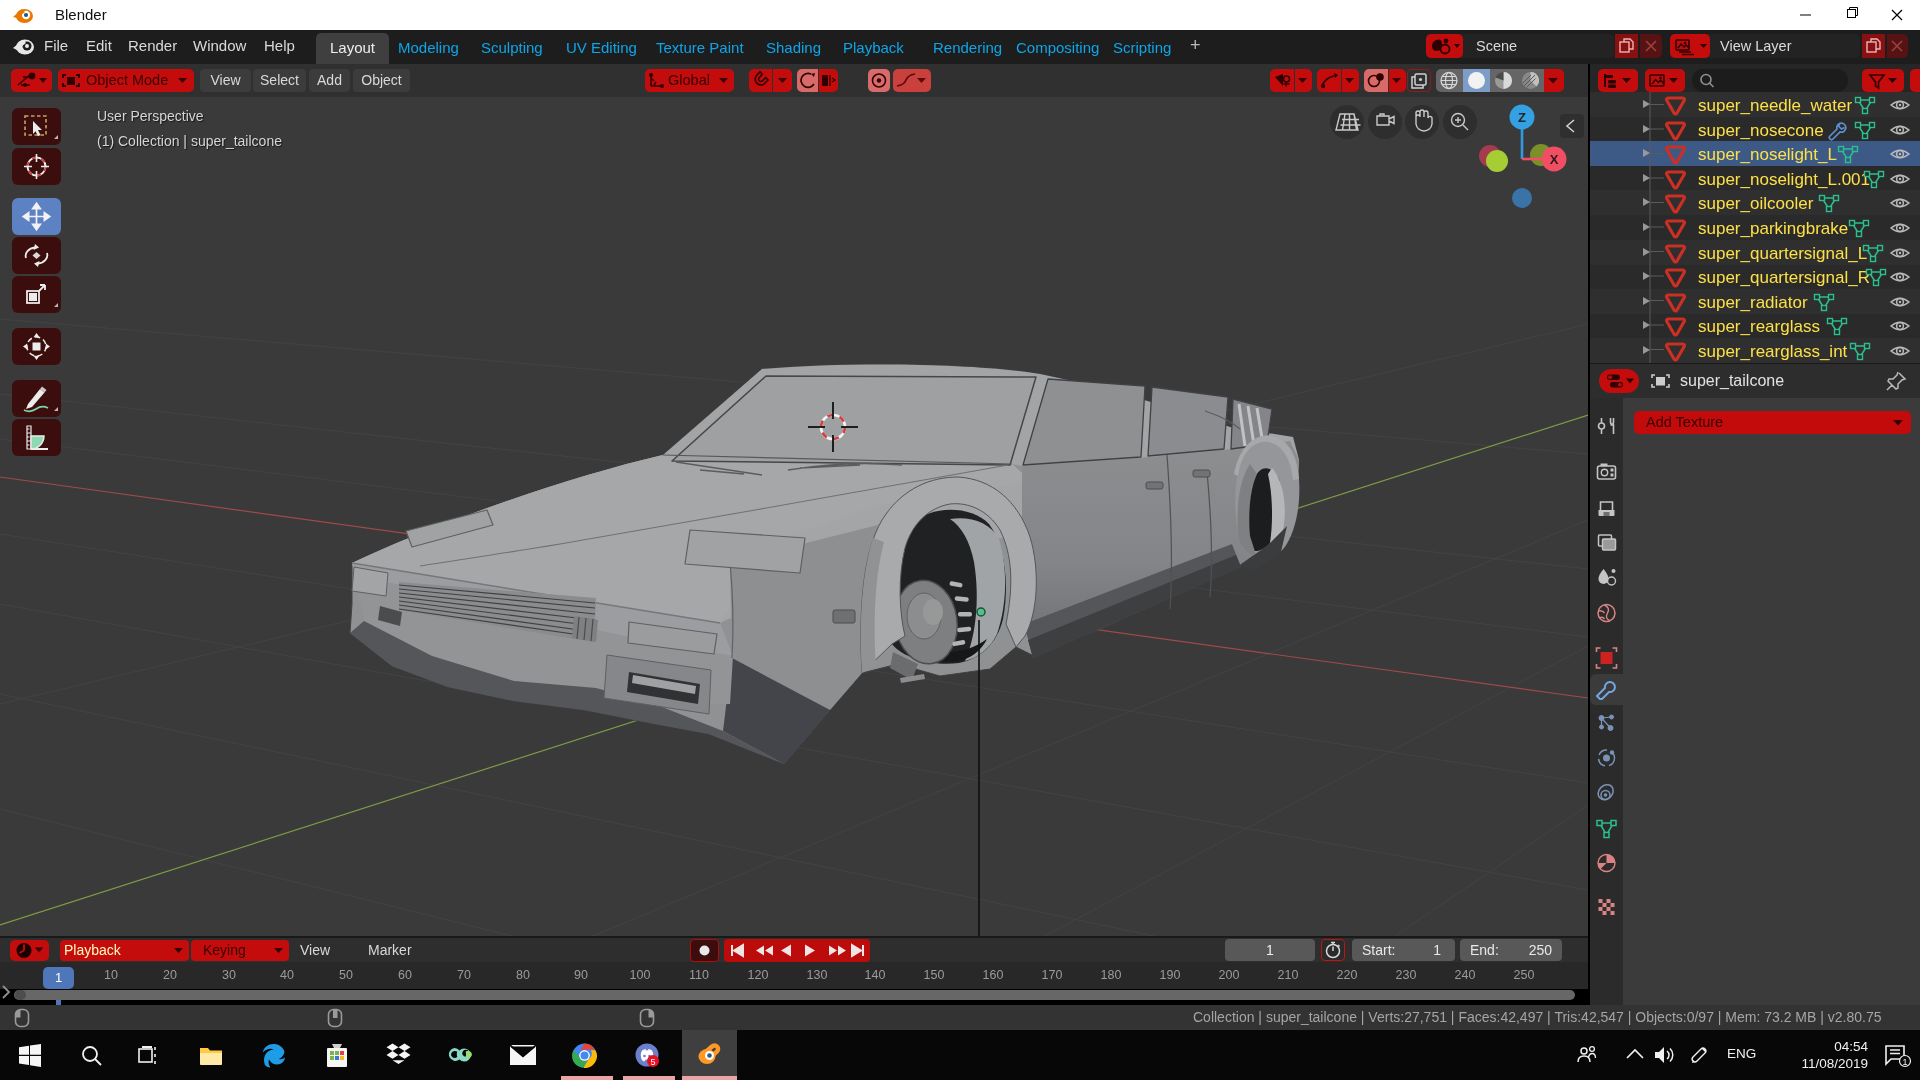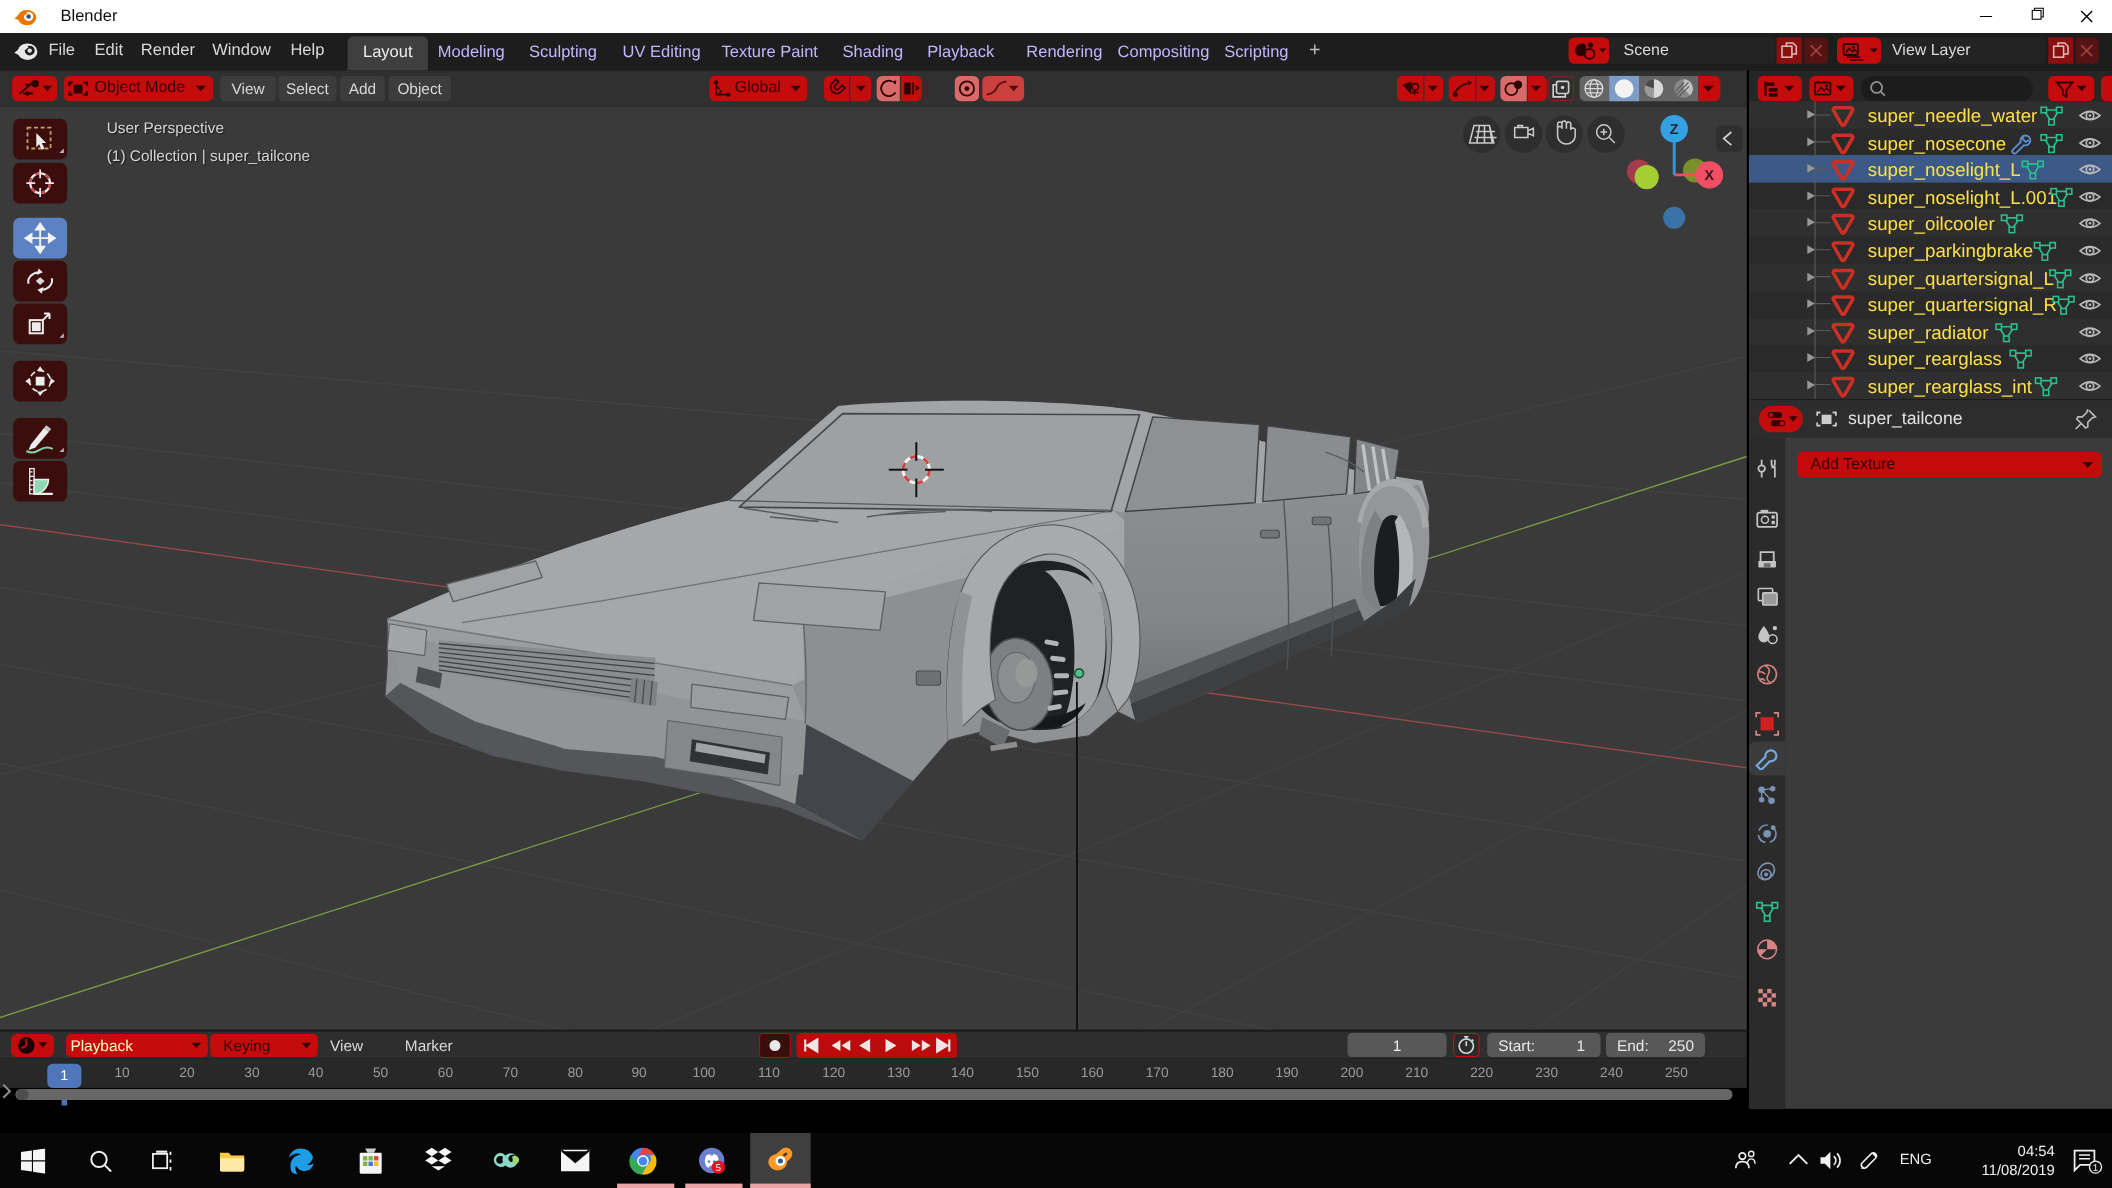--- a/index.html
+++ b/index.html
@@ -7,21 +7,21 @@
 body { font-family:"Liberation Sans", sans-serif; }
 .abs { position:absolute; }
 #root { position:relative; width:1920px; height:1080px; }
 
 #titlebar { left:0; top:0; width:1920px; height:30px; background:#ffffff; color:#000; }
 #titlebar .tname { position:absolute; left:55px; top:6px; font-size:15px; color:#111; }
 .winbtn { position:absolute; top:0; width:46px; height:30px; }
 
 #topbar { left:0; top:30px; width:1920px; height:34px; background:#1d1d1d; }
 .menuitem { position:absolute; top:7px; font-size:15px; color:#dadada; }
-.wtab { position:absolute; top:3px; height:31px; line-height:29px; font-size:15px; color:#c4b5fd; padding:0 14px; border-radius:5px 5px 0 0; }
+.wtab { position:absolute; top:3px; height:31px; line-height:29px; font-size:15px; color:#0ea5e9; padding:0 14px; border-radius:5px 5px 0 0; }
 .wtab.active { background:#3f3f3f; color:#ededed; }
 
 .redbtn { position:absolute; background:#c40c0c; border-radius:5px; }
 
 #vheader { left:0; top:64px; width:1588px; height:33px; background:#303030;padding-left:48px; }
 .hbtn { position:absolute; top:5px; height:23px; background:#3c3c3c; border-radius:4px; color:#d8d8d8; font-size:14px; line-height:23px; text-align:center; }
 
 #viewport { left:0; top:97px; width:1588px; height:841px; background:#3a3a3a; overflow:hidden; }
 .vptext { position:absolute; font-size:14px; color:#d5d5d5; text-shadow:1px 1px 1px rgba(0,0,0,0.6); }
 
@@ -957,21 +957,21 @@
     <div class="abs" style="left:1321px;top:1px;width:24px;height:22px;background:#2a2a2a;border:1px solid #c01414;border-radius:4px">
       <svg width="22" height="20">
           <circle cx="11" cy="11" r="6.5" fill="none" stroke="#d8d8d8" stroke-width="1.5"></circle>
           <path d="M11,11 L11,6.5 M9,2.5 h4 M11,2.5 v2 M16,5 l1.5,1.5" stroke="#d8d8d8" stroke-width="1.5" fill="none"></path>
         </svg>
     </div>
     <div class="abs" style="left:1352px;top:1px;width:103px;height:22px;background:#585858;border-radius:4px;font-size:14px;color:#e8e8e8">
       <span style="position:absolute;left:10px;top:3px">Start:</span>
         <span style="position:absolute;right:14px;top:3px">1</span>
     </div>
-    <div class="abs" style="left:1460px;top:1px;width:90px;height:22px;background:#585858;border-radius:4px;font-size:14px;color:#e8e8e8">
+    <div class="abs" style="left:1460px;top:1px;width:102px;height:22px;background:#585858;border-radius:4px;font-size:14px;color:#e8e8e8">
       <span style="position:absolute;left:10px;top:3px">End:</span>
         <span style="position:absolute;right:10px;top:3px">250</span>
     </div>
   </div>
   <div id="tlruler" class="abs">
     <div class="fnum" style="left:111px">10</div>
       <div class="fnum" style="left:170px">20</div>
       <div class="fnum" style="left:229px">30</div>
       <div class="fnum" style="left:287px">40</div>
       <div class="fnum" style="left:346px">50</div>
@@ -998,20 +998,35 @@
     <div class="abs" style="left:43px;top:5px;width:31px;height:22px;background:#4f76b8;border-radius:5px;color:#fff;font-size:13px;text-align:center;line-height:21px">1</div>
 
     <div class="abs" style="left:14px;top:28px;width:1561px;height:10px;background:#676767;border-radius:5px"></div>
     <div class="abs" style="left:15px;top:28px;width:11px;height:10px;background:#4d4d4d;border-radius:5px"></div>
     <svg class="abs" style="left:0px;top:22px" width="12" height="16">
         <path d="M3,2 l6,6 l-6,6" fill="none" stroke="#909090" stroke-width="1.8"></path>
       </svg>
     <div class="abs" style="left:56px;top:38px;width:5px;height:5px;background:#4f76b8"></div>
   </div>
 
+  <div id="statusbar" class="abs">
+    <svg class="abs" style="left:14px;top:3px" width="17" height="20">
+        <rect x="1.5" y="1.5" width="13" height="17" rx="5" fill="none" stroke="#9a9a9a" stroke-width="1.6"></rect>
+        <path d="M1.5,7 a5,5 0 0 1 5,-5.5 l0,8 l-5,0 z" fill="#9a9a9a"></path>
+      </svg>
+    <svg class="abs" style="left:327px;top:3px" width="17" height="20">
+        <rect x="1.5" y="1.5" width="13" height="17" rx="5" fill="none" stroke="#9a9a9a" stroke-width="1.6"></rect>
+        <rect x="6" y="2" width="4.5" height="8" fill="#9a9a9a"></rect>
+      </svg>
+    <svg class="abs" style="left:639px;top:3px" width="17" height="20">
+        <rect x="1.5" y="1.5" width="13" height="17" rx="5" fill="none" stroke="#9a9a9a" stroke-width="1.6"></rect>
+        <path d="M14.5,7 a5,5 0 0 0 -5,-5.5 l0,8 l5,0 z" fill="#9a9a9a"></path>
+      </svg>
+    <div class="abs" style="left:1193px;top:4px;font-size:14px;color:#a5a5a5">Collection | super_tailcone | Verts:27,751 | Faces:42,497 | Tris:42,547 | Objects:0/97 | Mem: 73.2 MB | v2.80.75</div>
+  </div>
 
   <div id="taskbar" class="abs">
     <svg class="abs" style="left:19px;top:14px" width="23" height="23">
         <path d="M0,3.2 L10,1.8 V10.8 H0 Z M11,1.6 L22,0 V10.8 H11 Z M0,12 H10 V21 L0,19.6 Z M11,12 H22 V23 L11,21.3 Z" fill="#f5f5f5"></path>
       </svg>
     <svg class="abs" style="left:80px;top:14px" width="23" height="23">
         <circle cx="10" cy="10" r="7" fill="none" stroke="#f0f0f0" stroke-width="1.8"></circle>
         <line x1="15" y1="15" x2="21" y2="21" stroke="#f0f0f0" stroke-width="1.8"></line>
       </svg>
     <svg class="abs" style="left:137px;top:14px" width="23" height="23">

